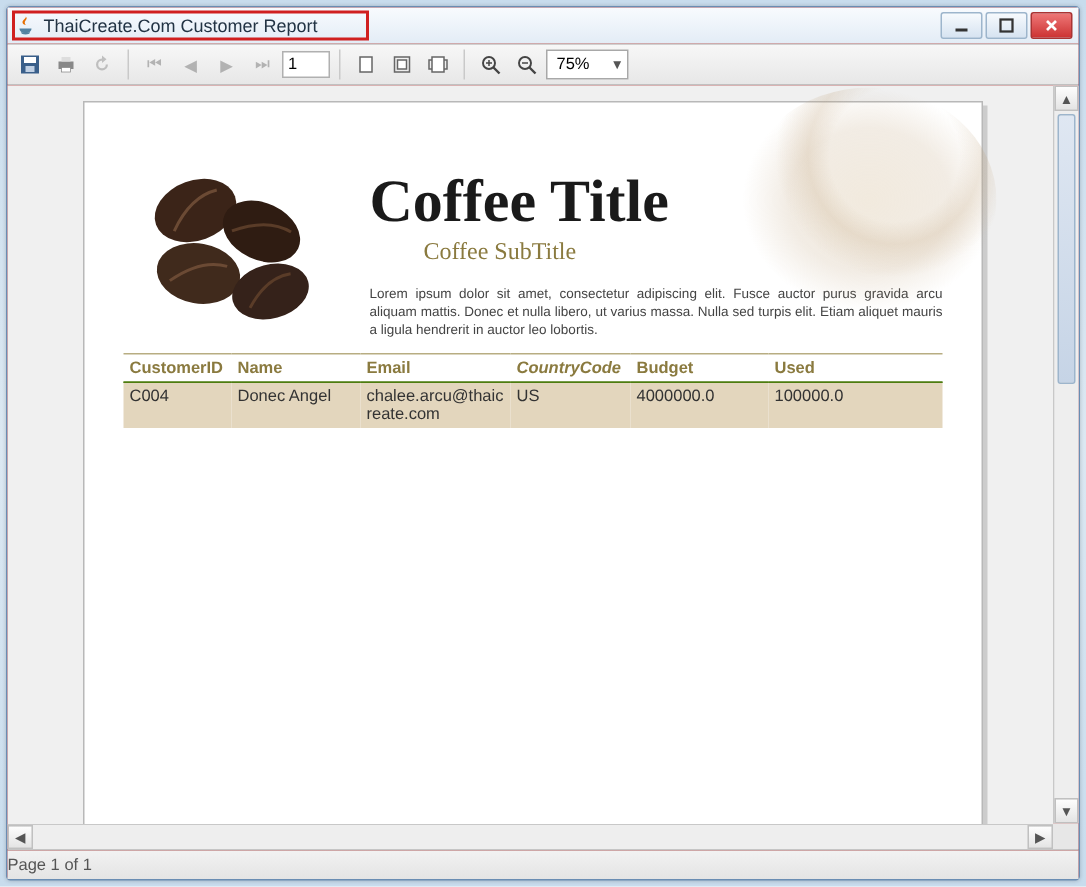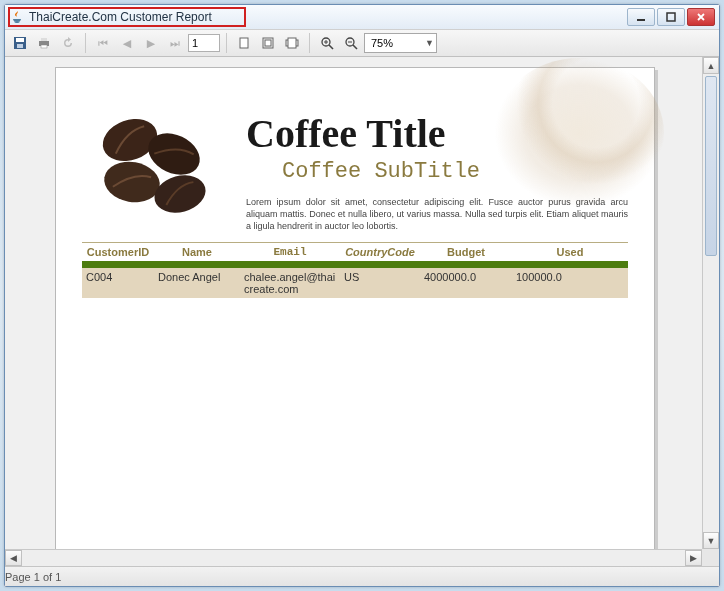--- a/index.html
+++ b/index.html
@@ -84,21 +84,21 @@
     border:1px solid #b0b0b0;
     font-size:11px;
     padding:0 3px;
   }
   .zoom-select {
     height: 20px;
     border:1px solid #a8a8a8;
     display:flex; align-items:center;
     background:#fff;
     padding:0 2px 0 6px;
-    gap:32px;
+    gap:14px;
     cursor:pointer;
   }
   .zoom-caret{ font-size:9px; color:#555;}
   .viewer {
     flex: 1;
     background: #f5f5f5;
     position: relative;
     overflow: hidden;
     display:flex;
   }
@@ -145,46 +145,46 @@
   .stain{
     position:absolute; right:-10px; top:-10px;
     width:170px; height:150px;
     background: radial-gradient(ellipse at 60% 30%, rgba(255,255,255,0) 30%, rgba(190,160,120,.22) 40%, rgba(255,255,255,0) 55%),
                 radial-gradient(ellipse at 50% 50%, rgba(210,185,145,.3) 0%, rgba(190,160,120,.2) 45%, rgba(255,255,255,0) 70%);
     border-radius:50%;
     pointer-events:none;
   }
   .titles{ flex:1; padding-top:10px;}
   .big-title{ font-family: "Times New Roman", serif; font-size:40px; font-weight:bold; color:#1a1a1a;}
-  .sub-title{ font-family:Liberation Mono, monospace; font-size:22px; color:#8a7a3f; margin-top:2px; padding-left:36px;}
+  .sub-title{ font-family:Liberation Serif, serif; font-size:16px; color:#8a7a3f; margin-top:2px; padding-left:36px;}
   .lorem{ font-size:9px; color:#444; text-align:justify; margin-top:12px; line-height:1.35;}
   .grid{
     margin-top:10px;
     width:100%;
     border-collapse:collapse;
     font-size:11px;
   }
   .grid th{
-    text-align:center;
+    text-align:left;
     color:#8a7a3f;
     font-weight:bold;
     padding:3px 4px;
-    border-bottom:7px solid #4d7c0f;
+    border-bottom:1px solid #4d7c0f;
     border-top:1px solid #b8ad82;
   }
   .grid td{
     padding:3px 4px;
     vertical-align:top;
     color:#333;
     word-break:break-word;
   }
   .grid tr.alt td{ background:#e3d6bd;}
   .col-id{width:72px;}
   .col-name{width:86px;}
-  .col-email{width:100px;font-family:Liberation Mono, monospace;}
+  .col-email{width:100px;}
   .col-cc{width:80px;font-style:italic;}
   .col-budget{width:92px;}
   .status{
     height:20px;
     border-top:1px solid #c5c5c5;
     background:linear-gradient(#f2f2f2,#e4e4e4);
     display:flex;align-items:center;justify-content:flex-start;
     font-size:11px;color:#555;
   }
 </style>
@@ -328,21 +328,21 @@
               <th class="col-email">Email</th>
               <th class="col-cc">CountryCode</th>
               <th class="col-budget">Budget</th>
               <th>Used</th>
             </tr>
           </thead>
           <tbody>
             <tr class="alt">
               <td>C004</td>
               <td>Donec Angel</td>
-              <td>chalee.angel@thaicreate.com</td>
+              <td>chalee.arcu@thaicreate.com</td>
               <td>US</td>
               <td>4000000.0</td>
               <td>100000.0</td>
             </tr>
           </tbody>
         </table>
       </div>
     </div>
     <div class="vscroll">
       <div class="arrow">▲</div>

